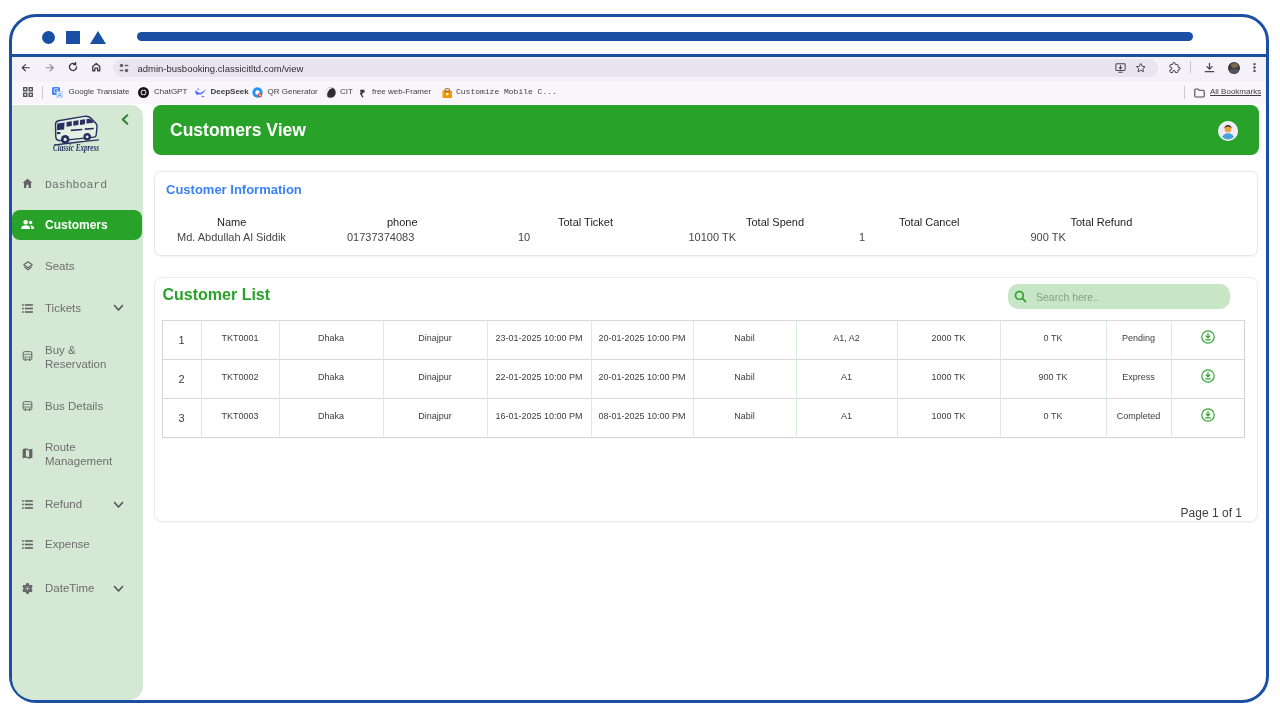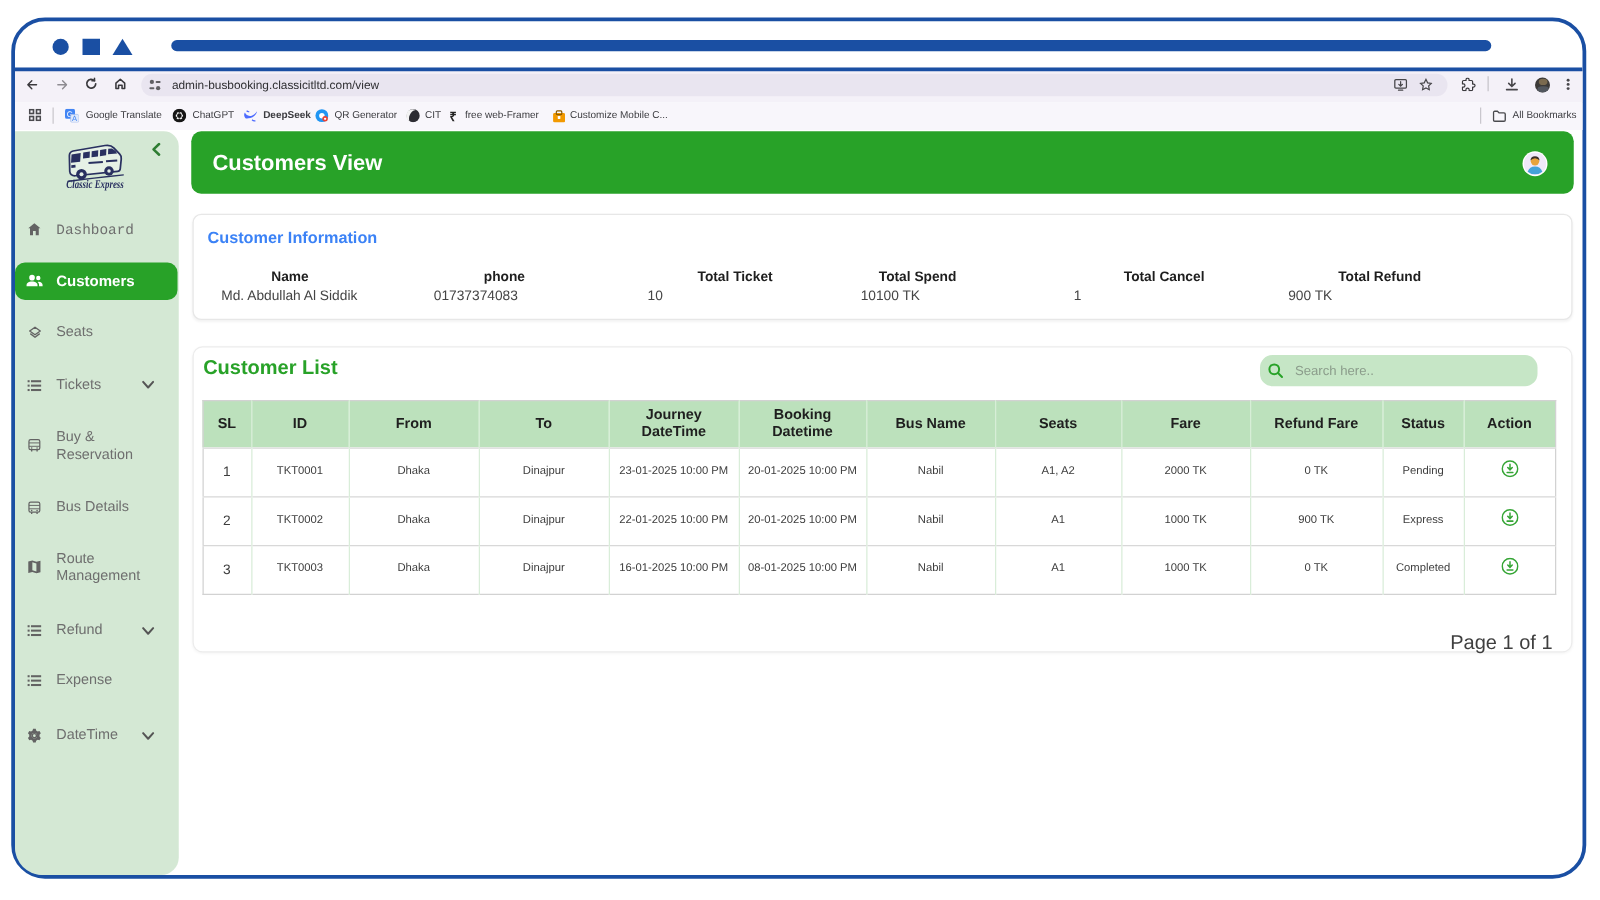--- a/index.html
+++ b/index.html
@@ -107,27 +107,27 @@
     <path d="M8.3 1 A5.7 5.7 0 0 0 3 11.3 A7 7 0 0 1 3.2 5.2 A7 7 0 0 1 8.3 1 Z" fill="#f2f2f2"></path>
   </svg>
 <div class="abs bk" style="left:340px; top:87px; font-size:8px; color:#3c3c40;">CIT</div>
 <div class="abs" style="left:359.5px; top:86px; font-size:10px; font-weight:bold; color:#222;">₹</div>
 <div class="abs bk" style="left:372px; top:87px; font-size:8px; color:#3c3c40;">free web-Framer</div>
 <svg class="abs" style="left:441.5px; top:87.5px;" width="10.5" height="10.5" viewBox="0 0 11 11">
     <rect x="0.5" y="2.5" width="10" height="8" rx="1.2" fill="#f29900"></rect>
     <rect x="3.2" y="0.8" width="4.6" height="3" rx="0.8" fill="none" stroke="#8a5a00" stroke-width="1"></rect>
     <rect x="4.4" y="5" width="2.2" height="2.6" rx="0.4" fill="#fff"></rect>
   </svg>
-<div class="abs bk" style="left:456px; top:87px; font-size:8px; color:#3c3c40;">Customize Mobile C...</div>
+<div class="abs bk" style="left:456px; top:87px; font-size:8px; color:#3c3c40;font-family:Liberation Mono, monospace;">Customize Mobile C...</div>
 
 <div class="abs" style="left:1184px; top:86px; width:1px; height:13px; background:#c9c7cd;"></div>
 <svg class="abs" style="left:1194px; top:87.5px;" width="11" height="10" viewBox="0 0 11 10" fill="none" stroke="#4a4a4e" stroke-width="1.1" stroke-linejoin="round">
     <path d="M0.8 2 a1 1 0 0 1 1 -1 H4 L5.2 2.3 H9.2 a1 1 0 0 1 1 1 V8 a1 1 0 0 1 -1 1 H1.8 a1 1 0 0 1 -1 -1 Z"></path>
   </svg>
-<div class="abs bk" style="left:1210px; top:87px; font-size:8px; color:#3c3c40;">All Bookmarks</div>
+<div class="abs bk" style="left:1210px; top:87px; font-size:8px; color:#3c3c40;text-decoration:underline;">All Bookmarks</div>
 
 <div class="abs" style="left:12px; top:104.5px; width:130.5px; height:595.5px; background:#d4e8d4; border-radius:0 12px 14px 22px;"></div>
 <svg class="abs" style="left:121px; top:113.5px;" width="8" height="11" viewBox="0 0 8 11" fill="none" stroke="#2e7d32" stroke-width="2" stroke-linecap="round" stroke-linejoin="round">
     <path d="M6.3 1.2 L1.8 5.5 L6.3 9.8"></path>
   </svg>
 
 <svg class="abs" style="left:52px; top:113px; overflow:visible;" width="50" height="40" viewBox="0 0 50 40">
   <path d="M3.5 11.5 Q3.5 8.5 6.5 7.8 L32 3.4 Q36.5 2.6 39 5.3 L43.8 10.3 Q45.3 11.8 45 14.2 L44.2 22 Q44 24 42 24.1 L8.2 27.6 Q4.2 27.7 3.8 24.2 Z" fill="#e6f1e6" stroke="#293060" stroke-width="1.4"></path>
   <g fill="#293060">
     <path d="M5.2 10.6 L12.6 9.4 L12.1 16.4 L4.8 17.2 Z"></path>
@@ -246,21 +246,21 @@
   </svg>
 
 <div class="abs" style="left:153.5px; top:171px; width:1104px; height:85px; background:#fff; border:1px solid #e7e7e7; border-radius:7px; box-shadow:0 1px 2px rgba(0,0,0,0.05);"></div>
 <div class="abs" style="left:166px; top:182px; font-size:13px; font-weight:bold; color:#3b82f6;">Customer Information</div>
 <div class="abs infolabel" style="left:177px; top:216px;">Name</div>
 <div class="abs infoval" style="left:177px; top:230.5px;">Md. Abdullah Al Siddik</div>
 <div class="abs infolabel" style="left:347px; top:216px;">phone</div>
 <div class="abs infoval" style="left:347px; top:230.5px;">01737374083</div>
 <div class="abs infolabel" style="left:518px; top:216px;">Total Ticket</div>
 <div class="abs infoval" style="left:518px; top:230.5px;">10</div>
-<div class="abs infolabel" style="left:663px; top:216px;">Total Spend</div>
+<div class="abs infolabel" style="left:706px; top:216px;">Total Spend</div>
 <div class="abs infoval" style="left:688.5px; top:230.5px;">10100 TK</div>
 <div class="abs infolabel" style="left:859px; top:216px;">Total Cancel</div>
 <div class="abs infoval" style="left:859px; top:230.5px;">1</div>
 <div class="abs infolabel" style="left:1030.5px; top:216px;">Total Refund</div>
 <div class="abs infoval" style="left:1030.5px; top:230.5px;">900 TK</div>
 
 <div class="abs" style="left:153.5px; top:277px; width:1104px; height:245px; background:#fff; border:1px solid #ececec; border-radius:8px; box-shadow:0 1px 2px rgba(0,0,0,0.04);"></div>
 <div class="abs" style="left:162.5px; top:286px; font-size:16px; font-weight:bold; color:#28a228;">Customer List</div>
 
 <div class="abs" style="left:1008px; top:284px; width:222px; height:25px; border-radius:10px; background:#c6e6c6;"></div>
@@ -279,34 +279,20 @@
       <col style="width:104px">
       <col style="width:102px">
       <col style="width:103px">
       <col style="width:101px">
       <col style="width:103px">
       <col style="width:106px">
       <col style="width:65px">
       <col style="width:73px">
   </colgroup>
   <tbody>
-      <tr class="thead">
-    <th>SL</th>
-        <th>ID</th>
-        <th>From</th>
-        <th>To</th>
-        <th>Journey<br>DateTime</th>
-        <th>Booking<br>Datetime</th>
-        <th>Bus Name</th>
-        <th>Seats</th>
-        <th>Fare</th>
-        <th>Refund Fare</th>
-        <th>Status</th>
-        <th>Action</th>
-  </tr>
   <tr class="trow">
     <td style="font-size:11px; padding-bottom:0;">1</td>
         <td>TKT0001</td>
         <td>Dhaka</td>
         <td>Dinajpur</td>
         <td>23-01-2025 10:00 PM</td>
         <td>20-01-2025 10:00 PM</td>
         <td>Nabil</td>
         <td>A1, A2</td>
         <td>2000 TK</td>
@@ -346,23 +332,23 @@
         <td>1000 TK</td>
         <td>0 TK</td>
         <td>Completed</td>
     <td><svg width="14" height="14" viewBox="0 0 14 14" fill="none" stroke="#35a535" stroke-width="1.2" stroke-linecap="round">
             <circle cx="7" cy="7" r="6.2"></circle>
             <path d="M7 3.4 V7.6 M5.2 6 L7 7.9 L8.8 6 M4.7 9.9 H9.3"></path>
           </svg></td>
   </tr>
 </tbody>
   </table>
-<div class="abs" style="left:1142px; top:506px; width:100px; text-align:right; font-size:16px; color:#3f3f3f;">Page 1 of 1</div>
+<div class="abs" style="left:1142px; top:506px; width:100px; text-align:right; font-size:12px; color:#3f3f3f;">Page 1 of 1</div>
 
 <style>
   .nav { font-size:11.5px; color:#6e6e6e; font-weight:500; }
-  .infolabel { font-size:11px; font-weight:bold; color:#1e1e1e;padding-left:40px; }
+  .infolabel { font-size:11px; font-weight:normal; color:#1e1e1e;padding-left:40px; }
   .infoval { font-size:11px; color:#454545; }
   .thead th { background:#bce1bc; font-size:11.5px; font-weight:bold; color:#1f1f1f; height:38px; border-right:1px solid #d7eed7; line-height:14px; }
   .thead th:last-child { border-right:none; }
   .trow td { background:#fff; padding-bottom:3px; font-size:9px; color:#3d3d3d; text-align:center; height:39px; border-right:1px solid #d9edd9; border-top:1px solid #d8d8d8; }
   .trow td:last-child { border-right:none; }
 </style>
 
 </body></html>

